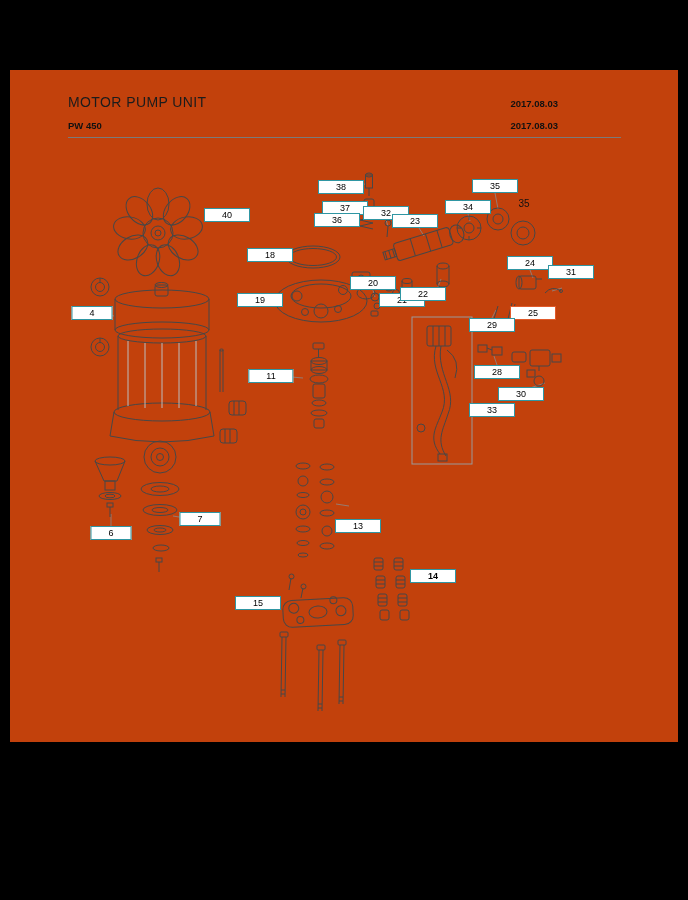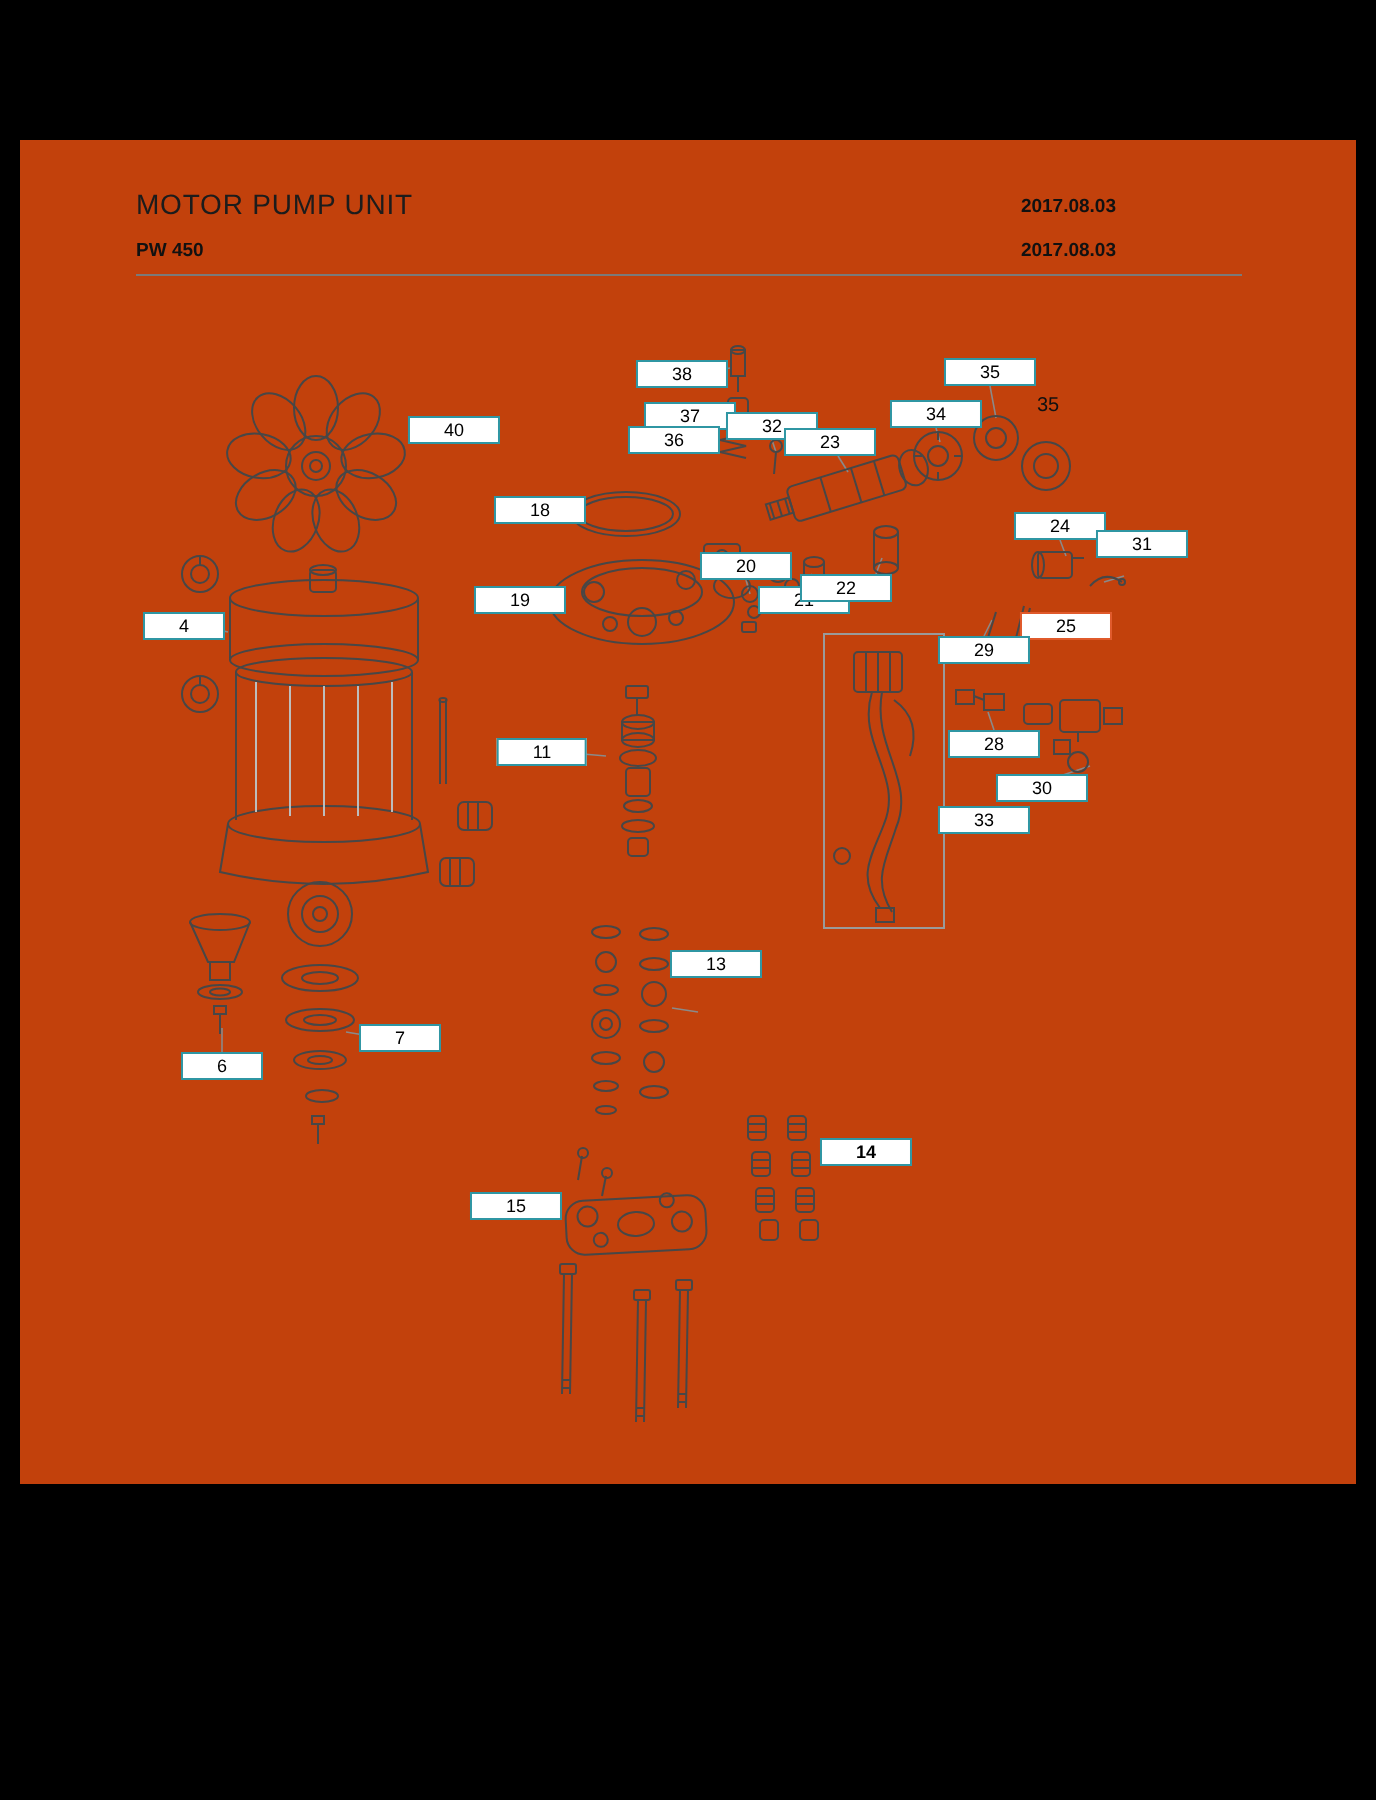--- a/index.html
+++ b/index.html
@@ -346,21 +346,21 @@
       <div class="callout" style="left: 402px; top: 300px; border-color: rgb(47, 150, 163);">21</div>
       <div class="callout" style="left: 423px; top: 294px; border-color: rgb(47, 150, 163);">22</div>
       <div class="callout" style="left: 530px; top: 263px; border-color: rgb(47, 150, 163);">24</div>
       <div class="callout" style="left: 571px; top: 272px; border-color: rgb(47, 150, 163);">31</div>
       <div class="callout" style="left: 533px; top: 313px; border-color: rgb(224, 90, 43);">25</div>
       <div class="callout" style="left: 492px; top: 325px; border-color: rgb(47, 150, 163);">29</div>
       <div class="callout" style="left: 497px; top: 372px; border-color: rgb(47, 150, 163);">28</div>
       <div class="callout" style="left: 521px; top: 394px; border-color: rgb(47, 150, 163);">30</div>
       <div class="callout" style="left: 492px; top: 410px; border-color: rgb(47, 150, 163);">33</div>
       <div class="callout" style="left: 271px; top: 376px; border-color: rgb(47, 150, 163);">11</div>
-      <div class="callout" style="left: 358px; top: 482px; border-color: rgb(47, 150, 163);">13</div>
+      <div class="callout" style="left: 358px; top: 526px; border-color: rgb(47, 150, 163);">13</div>
       <div class="callout" style="left: 200px; top: 519px; border-color: rgb(47, 150, 163);">7</div>
       <div class="callout" style="left: 111px; top: 533px; border-color: rgb(47, 150, 163);">6</div>
       <div class="callout" style="left: 433px; top: 576px; border-color: rgb(47, 150, 163); font-weight: bold;">14</div>
       <div class="callout" style="left: 258px; top: 603px; border-color: rgb(47, 150, 163);">15</div>
       <div class="plain-label" style="left: 524px; top: 203px;">35</div>
     </div>
 
 </div>
 
 </body></html>

